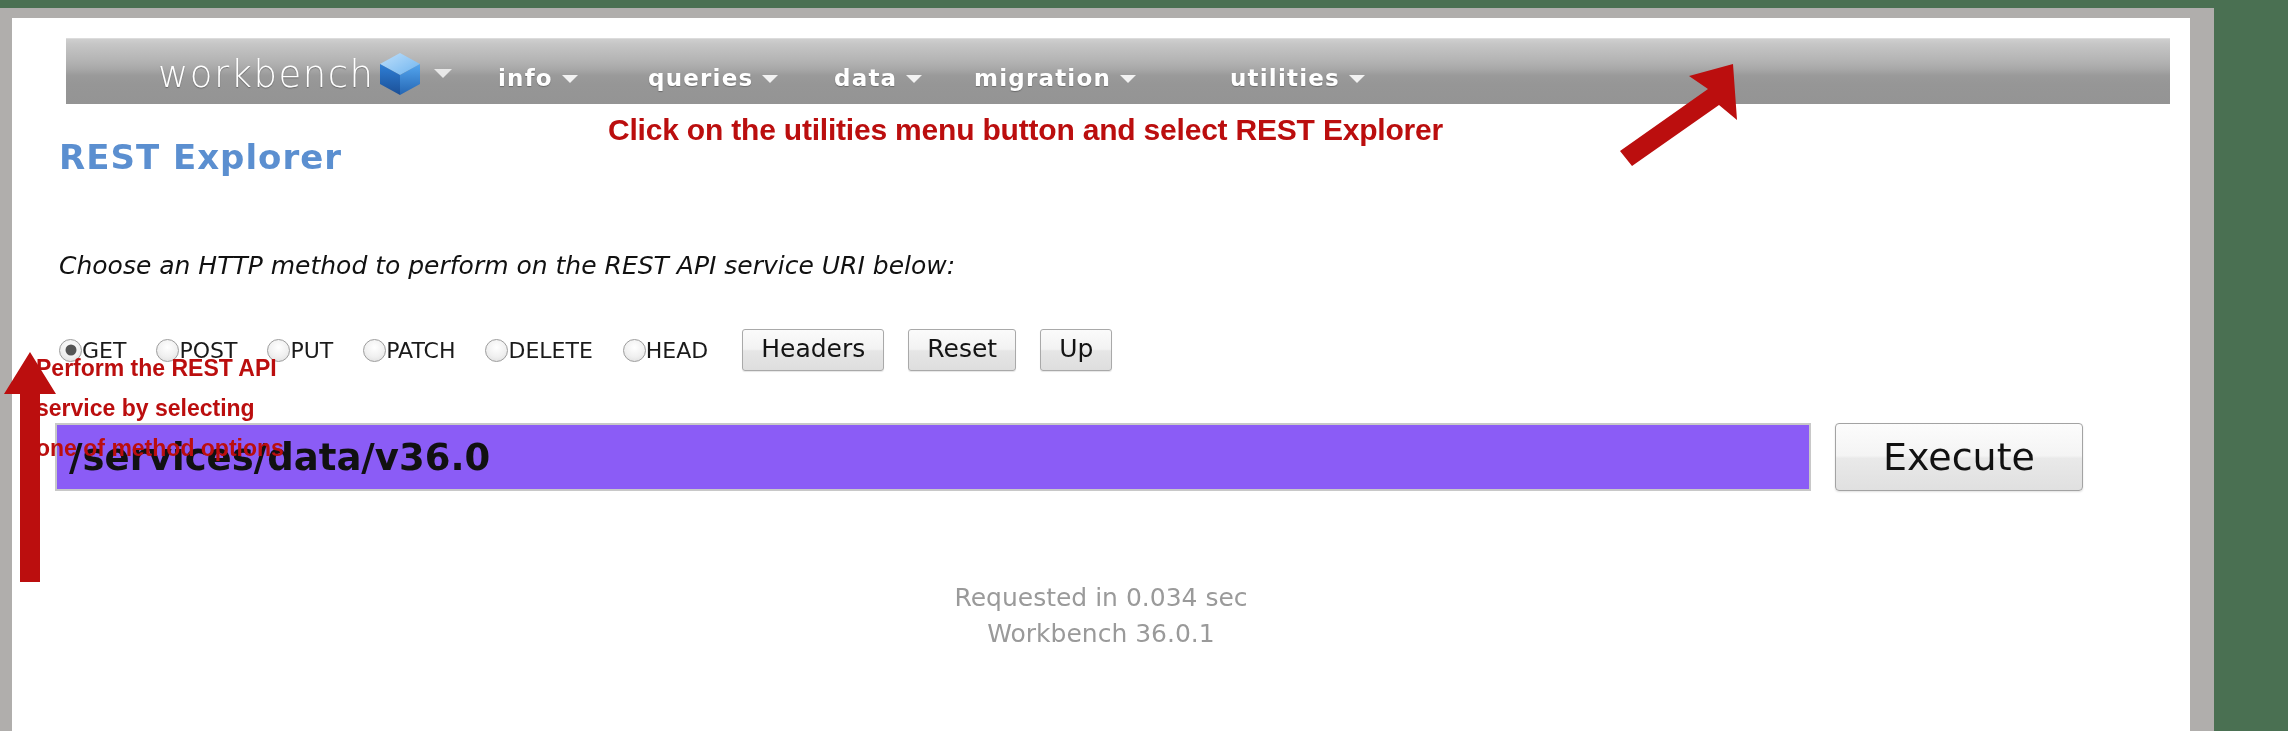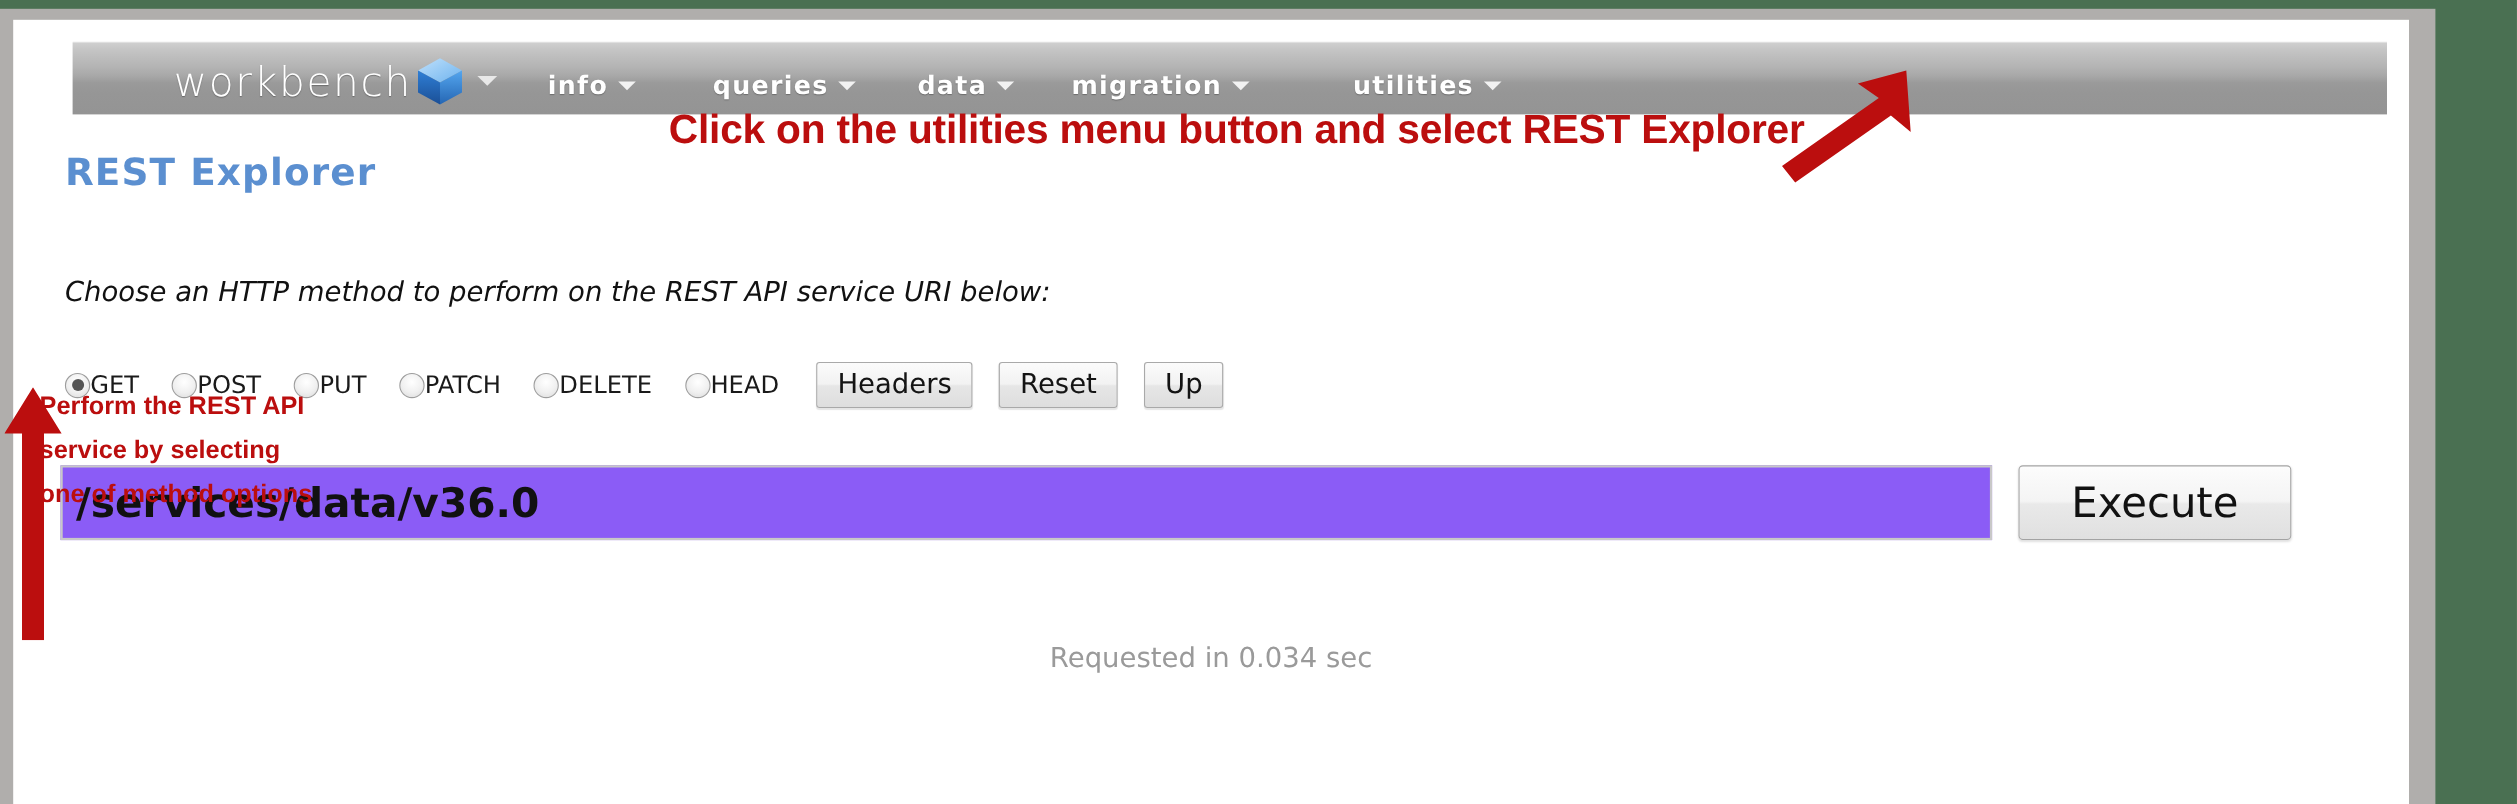--- a/index.html
+++ b/index.html
@@ -222,22 +222,22 @@
   }
 
   
   .annot-text {
     position: absolute;
     color: #bb0e0e;
     font-weight: bold;
     font-family: "Liberation Sans", sans-serif;
   }
   #annot-utilities {
-    left: 608px; top: 97px;
-    font-size: 37px;
+    left: 608px; top: 113px;
+    font-size: 30px;
     white-space: nowrap;
     letter-spacing: -0.2px;
   }
   #annot-perform {
     left: 36px; top: 348px;
     font-size: 23px;
     line-height: 40px;
     width: 360px;
   }
   #arrow-utilities, #arrow-methods {
@@ -338,20 +338,21 @@
       <button class="sm-button">Up</button>
     </div>
 
     <div id="url-row">
       <input id="uri-input" type="text" value="/services/data/v36.0" style="">
       <button id="execute-button">Execute</button>
     </div>
 
     <div id="status-block">
       <div>Requested in 0.034 sec</div>
+      <div>Workbench 36.0.1</div>
     </div>
 
   </div>
 
   <div class="annot-text" id="annot-utilities">Click on the utilities menu button and select REST Explorer</div>
 
   <div id="arrow-utilities">
     <svg width="180" height="120" viewBox="0 0 180 120">
       <g fill="#bb0e0e">
         <polygon points="123,6 127,62 109,47 22,108 10,93 98,31 79,18"></polygon>

